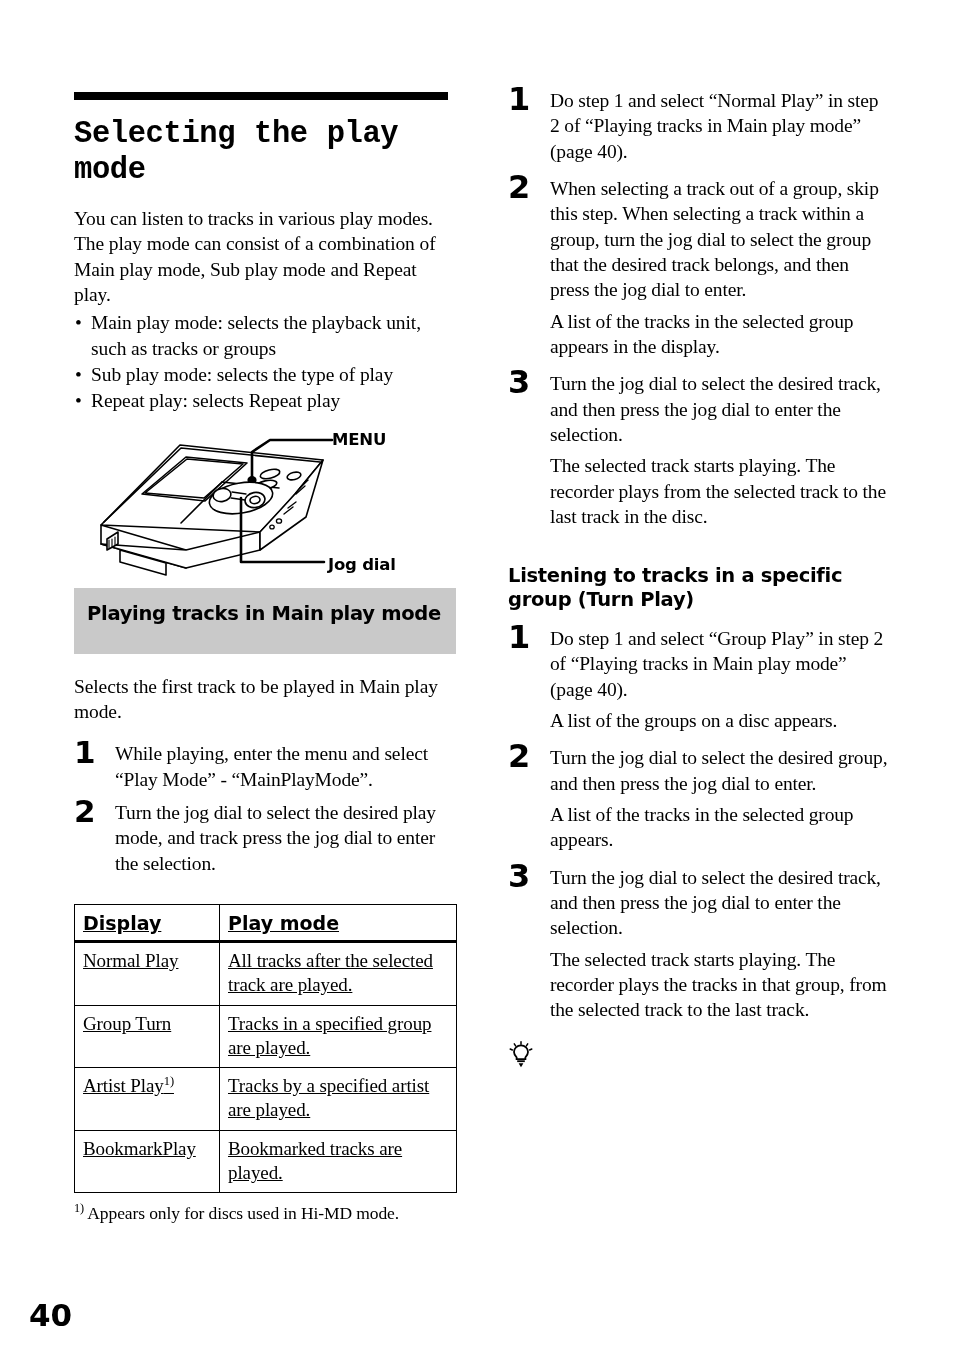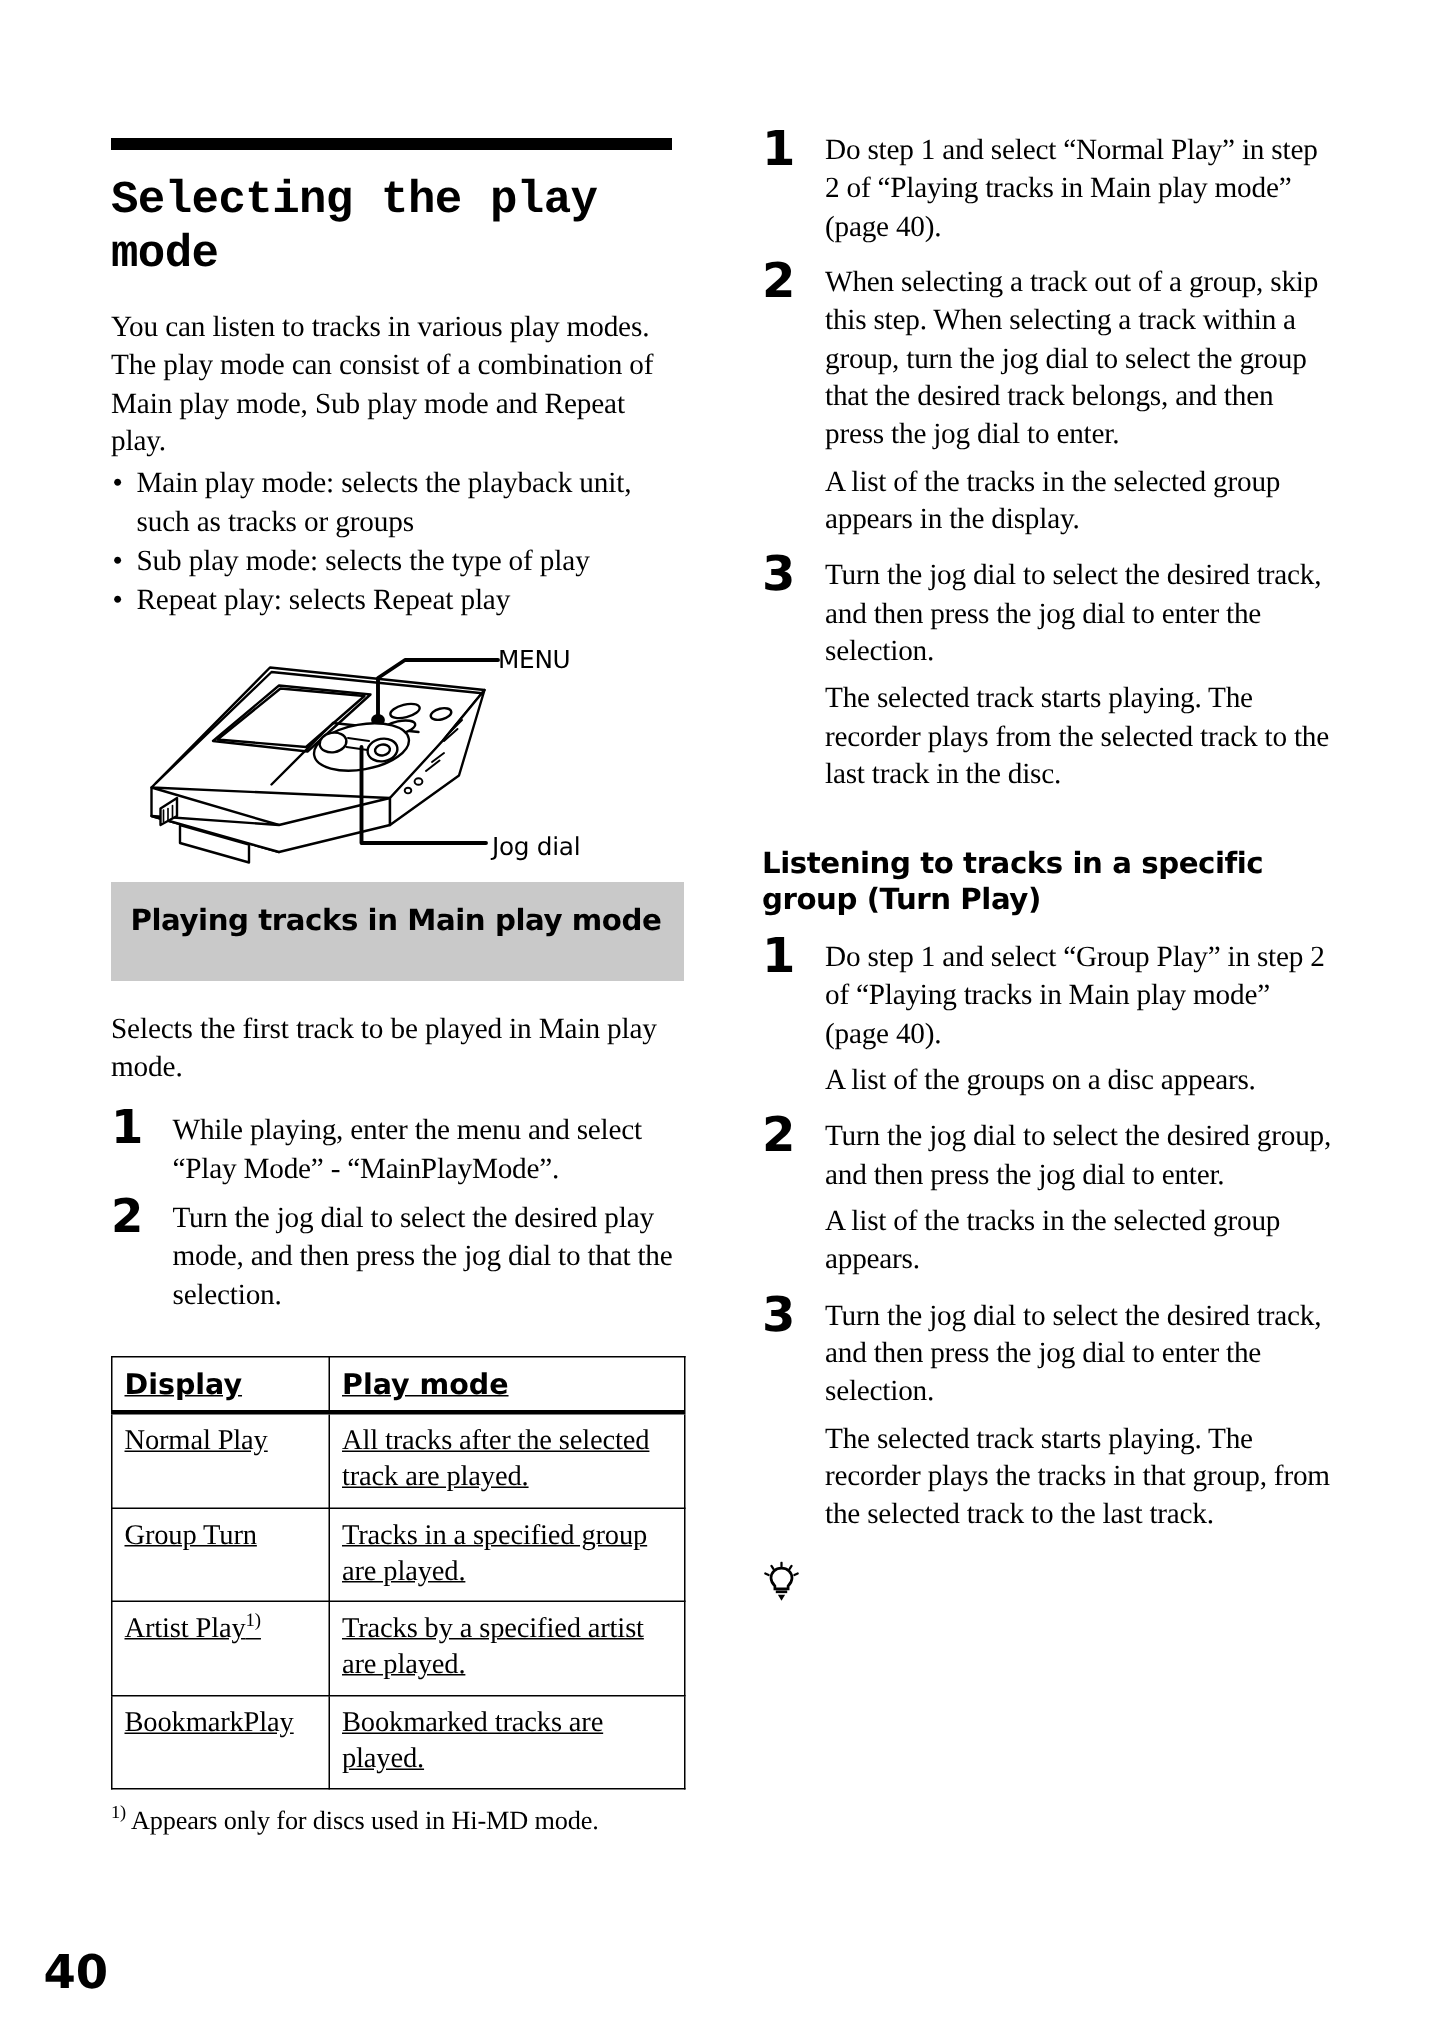--- a/index.html
+++ b/index.html
@@ -206,21 +206,21 @@
   .device-figure {
     position: relative;
     width: 382px;
     height: 160px;
     margin: 8px 0 6px 0;
   }
   .device-figure svg { display: block; }
   .callout-label {
     position: absolute;
     font-family: "DejaVu Sans", sans-serif;
-    font-weight: normal;
+    font-weight: bold;
     font-size: 16.5px;
     letter-spacing: -0.2px;
     white-space: nowrap;
   }
   .callout-menu { left: 258px; top: 8px; }
   .callout-jog  { left: 254px; top: 133px; }
 </style>
 </head>
 <body>
 
@@ -301,21 +301,21 @@
 
     <div style="height:14px"></div>
 
     <div class="step">
       <span class="num">1</span>
       <p>While playing, enter the menu and select “Play Mode” - “MainPlayMode”.</p>
     </div>
 
     <div class="step">
       <span class="num">2</span>
-      <p>Turn the jog dial to select the desired play mode, and then press the jog dial to that the selection.</p>
+      <p>Turn the jog dial to select the desired play mode, and track press the jog dial to enter the selection.</p>
     </div>
 
     <table class="mode-table">
       <colgroup>
           <col class="c1">
           <col class="c2">
         </colgroup>
       <thead>
         <tr>
           <th>Display</th>

